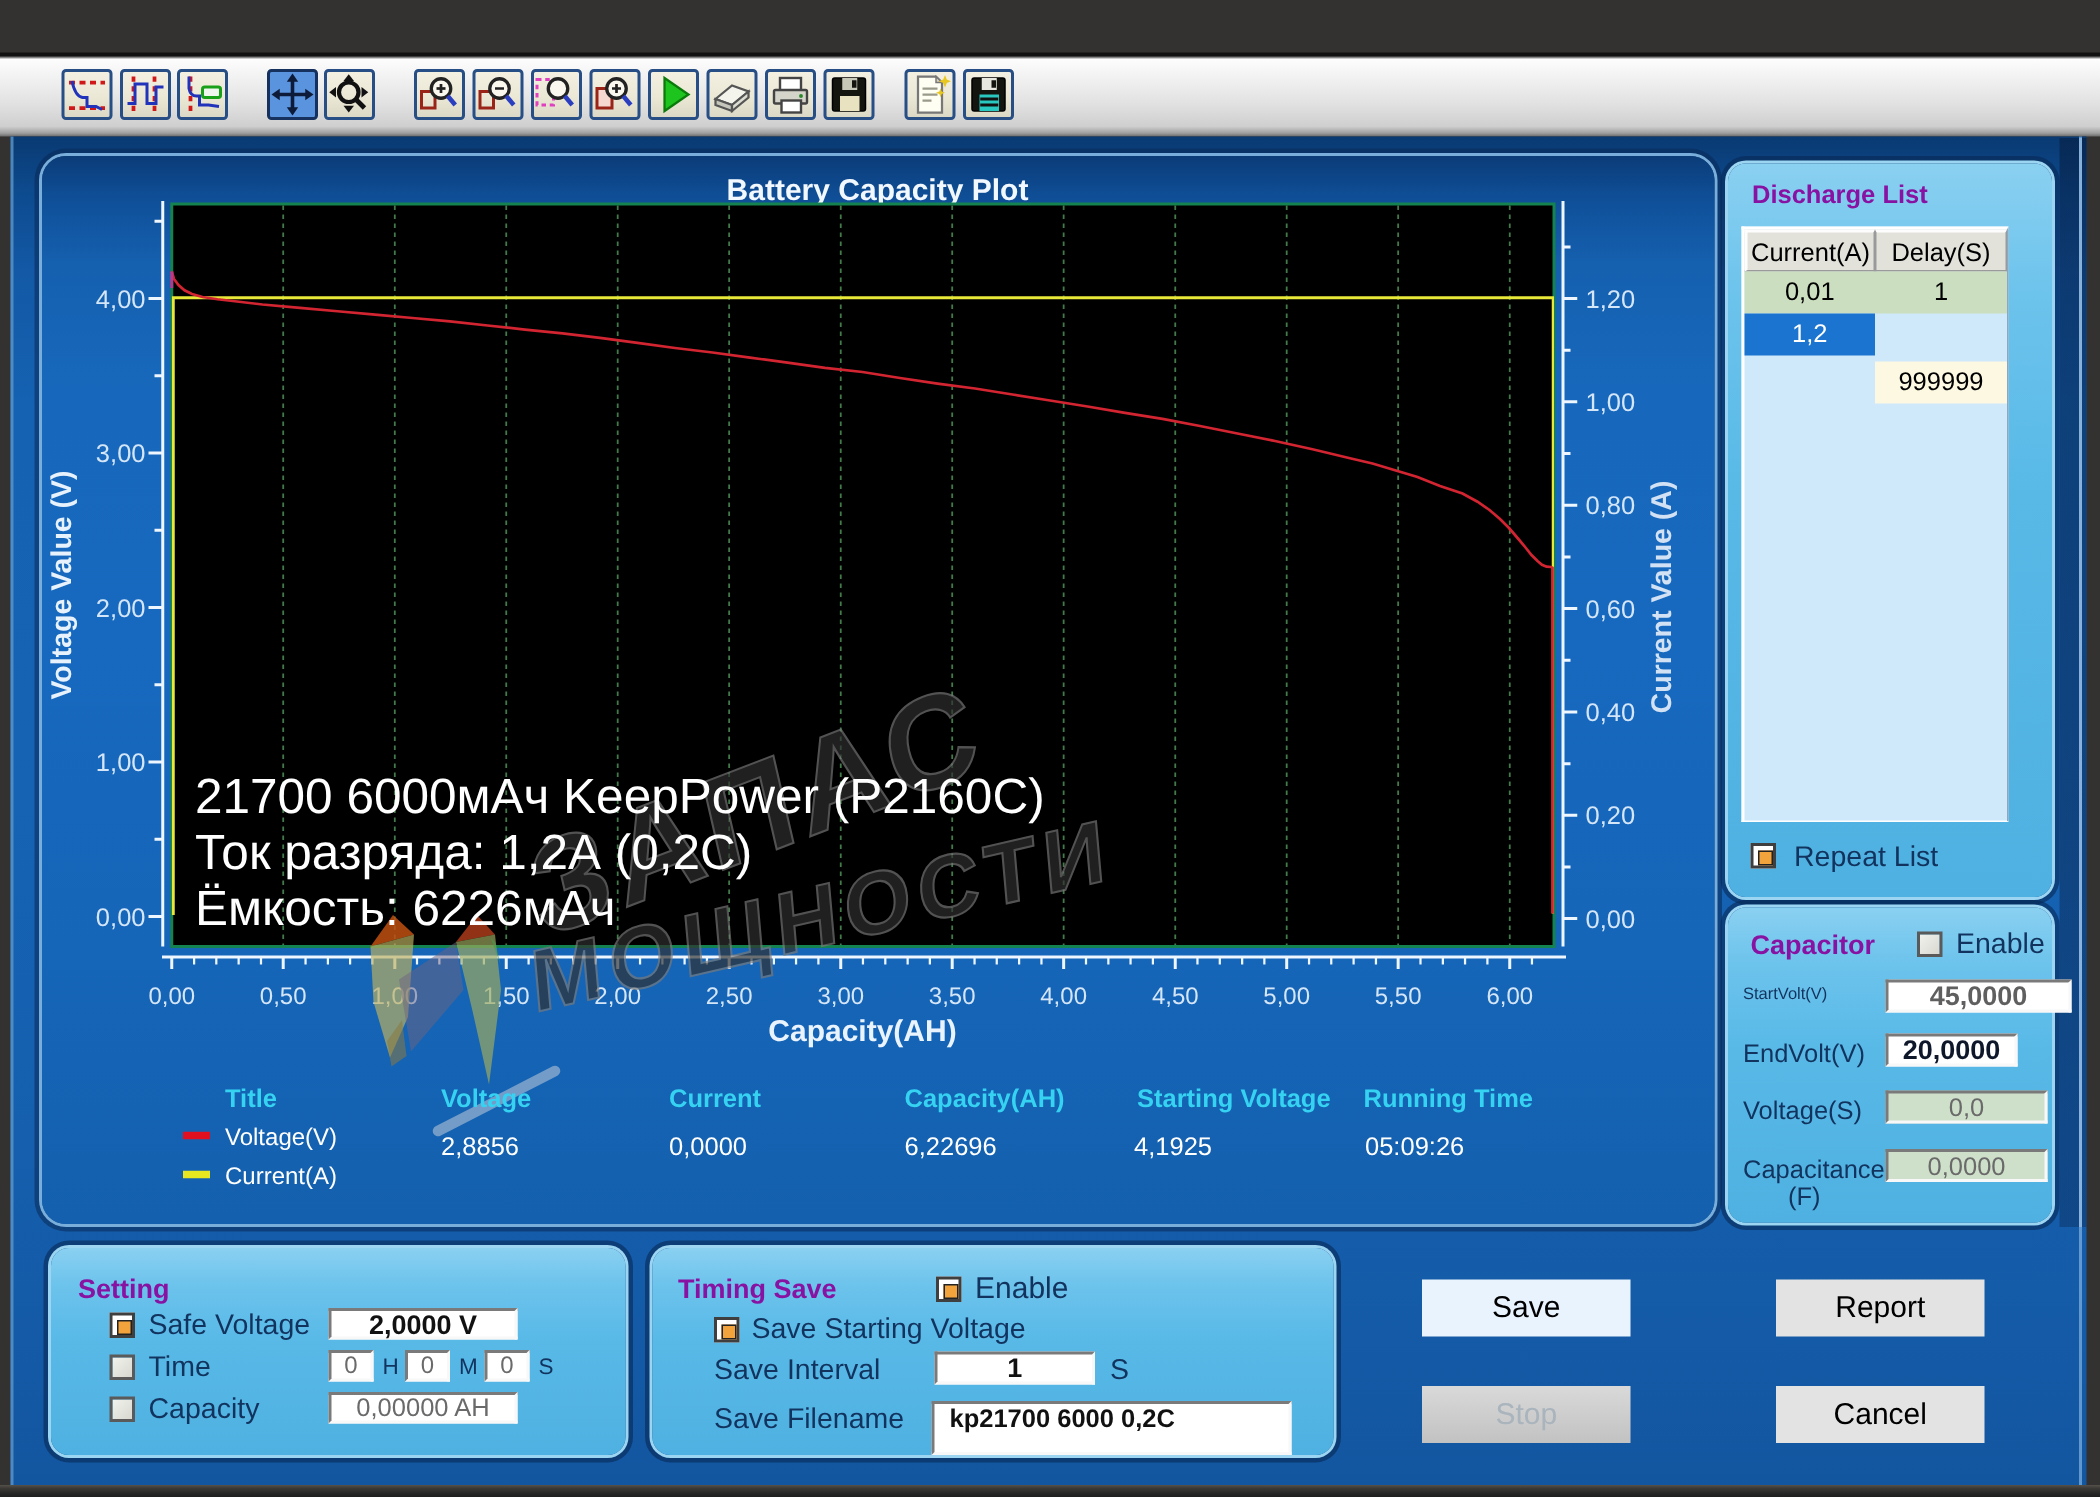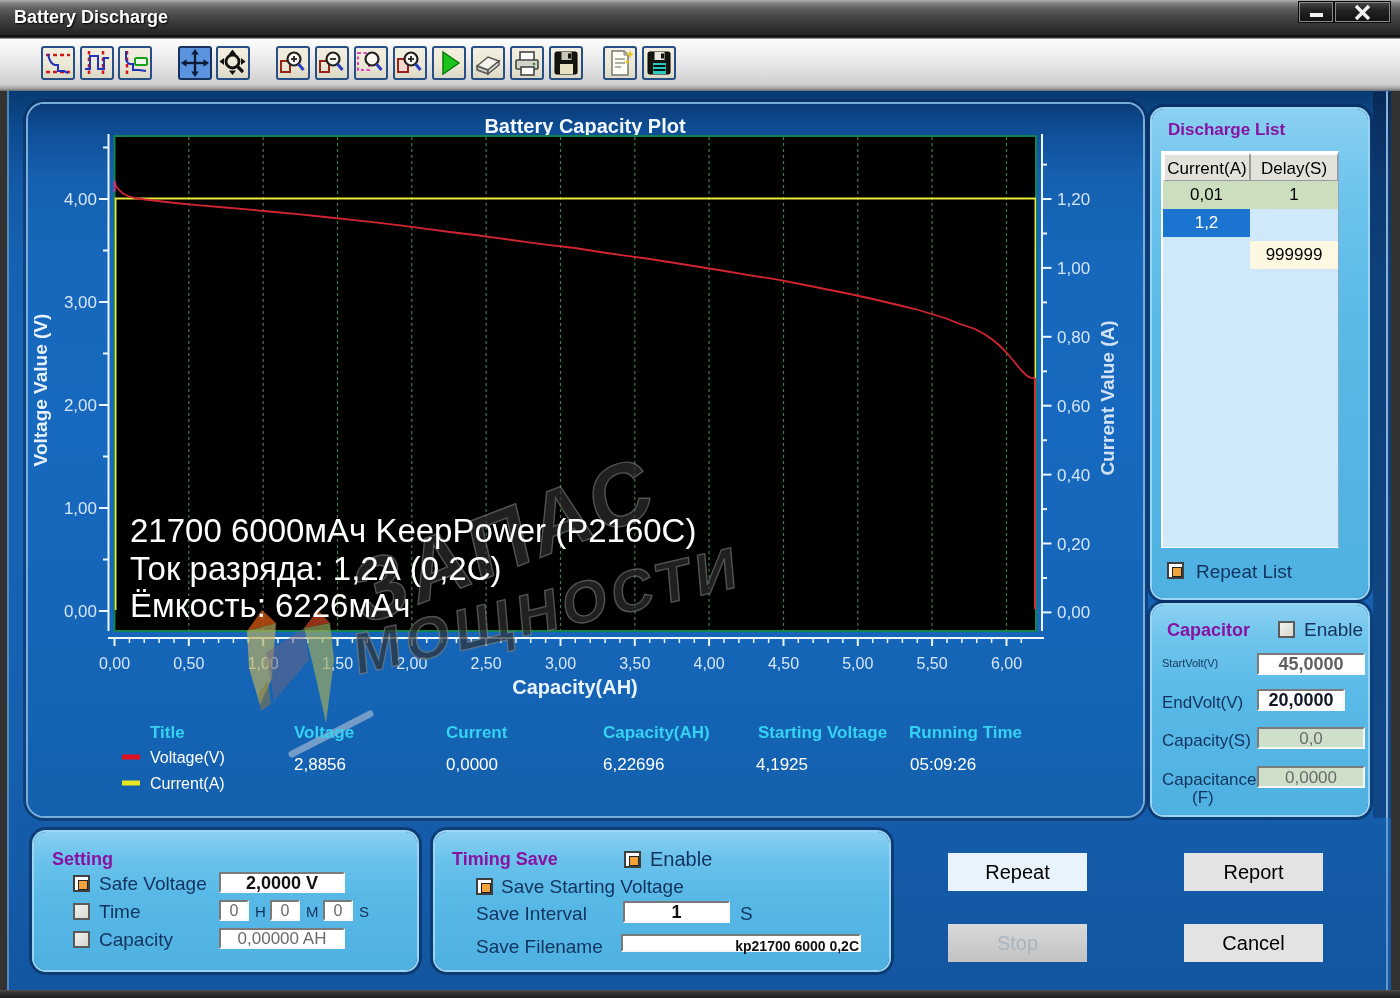--- a/index.html
+++ b/index.html
@@ -55,29 +55,20 @@
 
 .inp{position:absolute;box-sizing:border-box;background:#fff;border-top:2px solid #7a7a7a;border-left:2px solid #7a7a7a;
  border-bottom:2px solid #f8f8f8;border-right:2px solid #f8f8f8;text-align:center;font-family:"Liberation Sans",sans-serif;}
 .inp.green{background:#cfe0ca;}
 
 .bigbtn{position:absolute;width:139px;height:38px;text-align:center;line-height:38px;font-size:20px;color:#000;}
 </style>
 </head>
 <body>
 <div id="win">
-  <div id="titlebar">
-    <div id="titletext">Battery Discharge</div>
-    <div class="tbtn" id="btn-min">
-        <div class="g"></div>
-      </div>
-    <div class="tbtn" id="btn-close"><svg width="55" height="20" viewBox="0 0 55 20">
-          <path d="M21,4 L27.5,10.5 L34,4 M21,17 L27.5,10.5 L34,17" stroke="#f2f2f2" stroke-width="3.4" fill="none"></path>
-        </svg></div>
-  </div>
   <div id="toolbar">
 <div class="tb" style="left:41px;">
         <svg width="30" height="30" viewBox="2 2 30 30">
           <g stroke="#d01818" stroke-width="2.5" stroke-dasharray="4,3">
             <line x1="5" y1="9" x2="29" y2="9"></line>
             <line x1="5" y1="26" x2="29" y2="26"></line>
           </g>
           <path d="M7,8 Q9,18 14,19 L17,19 L17,25 L23,25 L27,27" fill="none" stroke="#2233bb" stroke-width="2"></path>
         </svg>
       </div>
@@ -421,24 +412,24 @@
         <div class="in"></div>
       </div>
     <div class="navy" style="position:absolute;left:44px;top:452px;font-size:19px;">Repeat List</div>
   </div>
 
   <div class="bluepanel" id="cpanel">
     <div class="ptitle" style="left:15px;top:15px;">Capacitor</div>
     <div class="cb un" style="left:126px;top:16px;"></div>
     <div class="navy" style="position:absolute;left:152px;top:14px;font-size:19px;">Enable</div>
     <div class="navy" style="position:absolute;left:10px;top:52px;font-size:11px;">StartVolt(V)</div>
-    <div class="inp" style="left:105px;top:48px;width:108px;height:22px;font-size:18px;font-weight:bold;color:#5f5f5f;line-height:19px;">45,0000</div>
+    <div class="inp" style="left:105px;top:48px;width:124px;height:22px;font-size:18px;font-weight:bold;color:#5f5f5f;line-height:19px;">45,0000</div>
     <div class="navy" style="position:absolute;left:10px;top:88px;font-size:17px;">EndVolt(V)</div>
     <div class="inp" style="left:105px;top:84px;width:88px;height:22px;font-size:18px;font-weight:bold;color:#0f172a;line-height:19px;">20,0000</div>
-    <div class="navy" style="position:absolute;left:10px;top:126px;font-size:17px;">Capacity(S)</div>
+    <div class="navy" style="position:absolute;left:10px;top:126px;font-size:17px;">Voltage(S)</div>
     <div class="inp green" style="left:105px;top:122px;width:108px;height:22px;font-size:17px;color:#6a6a6a;line-height:19px;">0,0</div>
     <div class="navy" style="position:absolute;left:10px;top:165px;font-size:17px;">Capacitance</div>
     <div class="navy" style="position:absolute;left:40px;top:183px;font-size:17px;">(F)</div>
     <div class="inp green" style="left:105px;top:161px;width:108px;height:22px;font-size:17px;color:#6a6a6a;line-height:19px;">0,0000</div>
   </div>
 
   <div class="bluepanel" id="spanel">
     <div class="ptitle" style="left:18px;top:17px;">Setting</div>
     <div class="cb" style="left:39px;top:43px;">
         <div class="in"></div>
@@ -465,22 +456,22 @@
       </div>
     <div class="navy" style="position:absolute;left:215px;top:16px;font-size:20px;">Enable</div>
     <div class="cb" style="left:41px;top:46px;">
         <div class="in"></div>
       </div>
     <div class="navy" style="position:absolute;left:66px;top:44px;font-size:19px;">Save Starting Voltage</div>
     <div class="navy" style="position:absolute;left:41px;top:71px;font-size:19px;">Save Interval</div>
     <div class="inp" style="left:188px;top:69px;width:107px;height:22px;font-size:18px;font-weight:bold;color:#111;line-height:19px;">1</div>
     <div class="navy" style="position:absolute;left:305px;top:71px;font-size:19px;">S</div>
     <div class="navy" style="position:absolute;left:41px;top:104px;font-size:19px;">Save Filename</div>
-    <div class="inp" style="left:186px;top:102px;width:240px;height:18px;font-size:14px;font-weight:bold;color:#111;line-height:20px;text-align:right;padding-left:10px;">kp21700 6000 0,2C</div>
+    <div class="inp" style="left:186px;top:102px;width:240px;height:36px;font-size:17px;font-weight:bold;color:#111;line-height:20px;text-align:left;padding-left:10px;">kp21700 6000 0,2C</div>
   </div>
 
-  <div class="bigbtn" style="left:948px;top:853px;background:#e9f3fd;">Repeat</div>
+  <div class="bigbtn" style="left:948px;top:853px;background:#e9f3fd;">Save</div>
   <div class="bigbtn" style="left:1184px;top:853px;background:#e3e3e3;">Report</div>
   <div class="bigbtn" style="left:948px;top:924px;background:linear-gradient(180deg,#d9d9d9,#c2c2c2);color:#a9b4bd;">Stop</div>
   <div class="bigbtn" style="left:1184px;top:924px;background:#e3e3e3;">Cancel</div>
 
   <div id="bottombar"></div>
 </div>
 
 </body></html>

